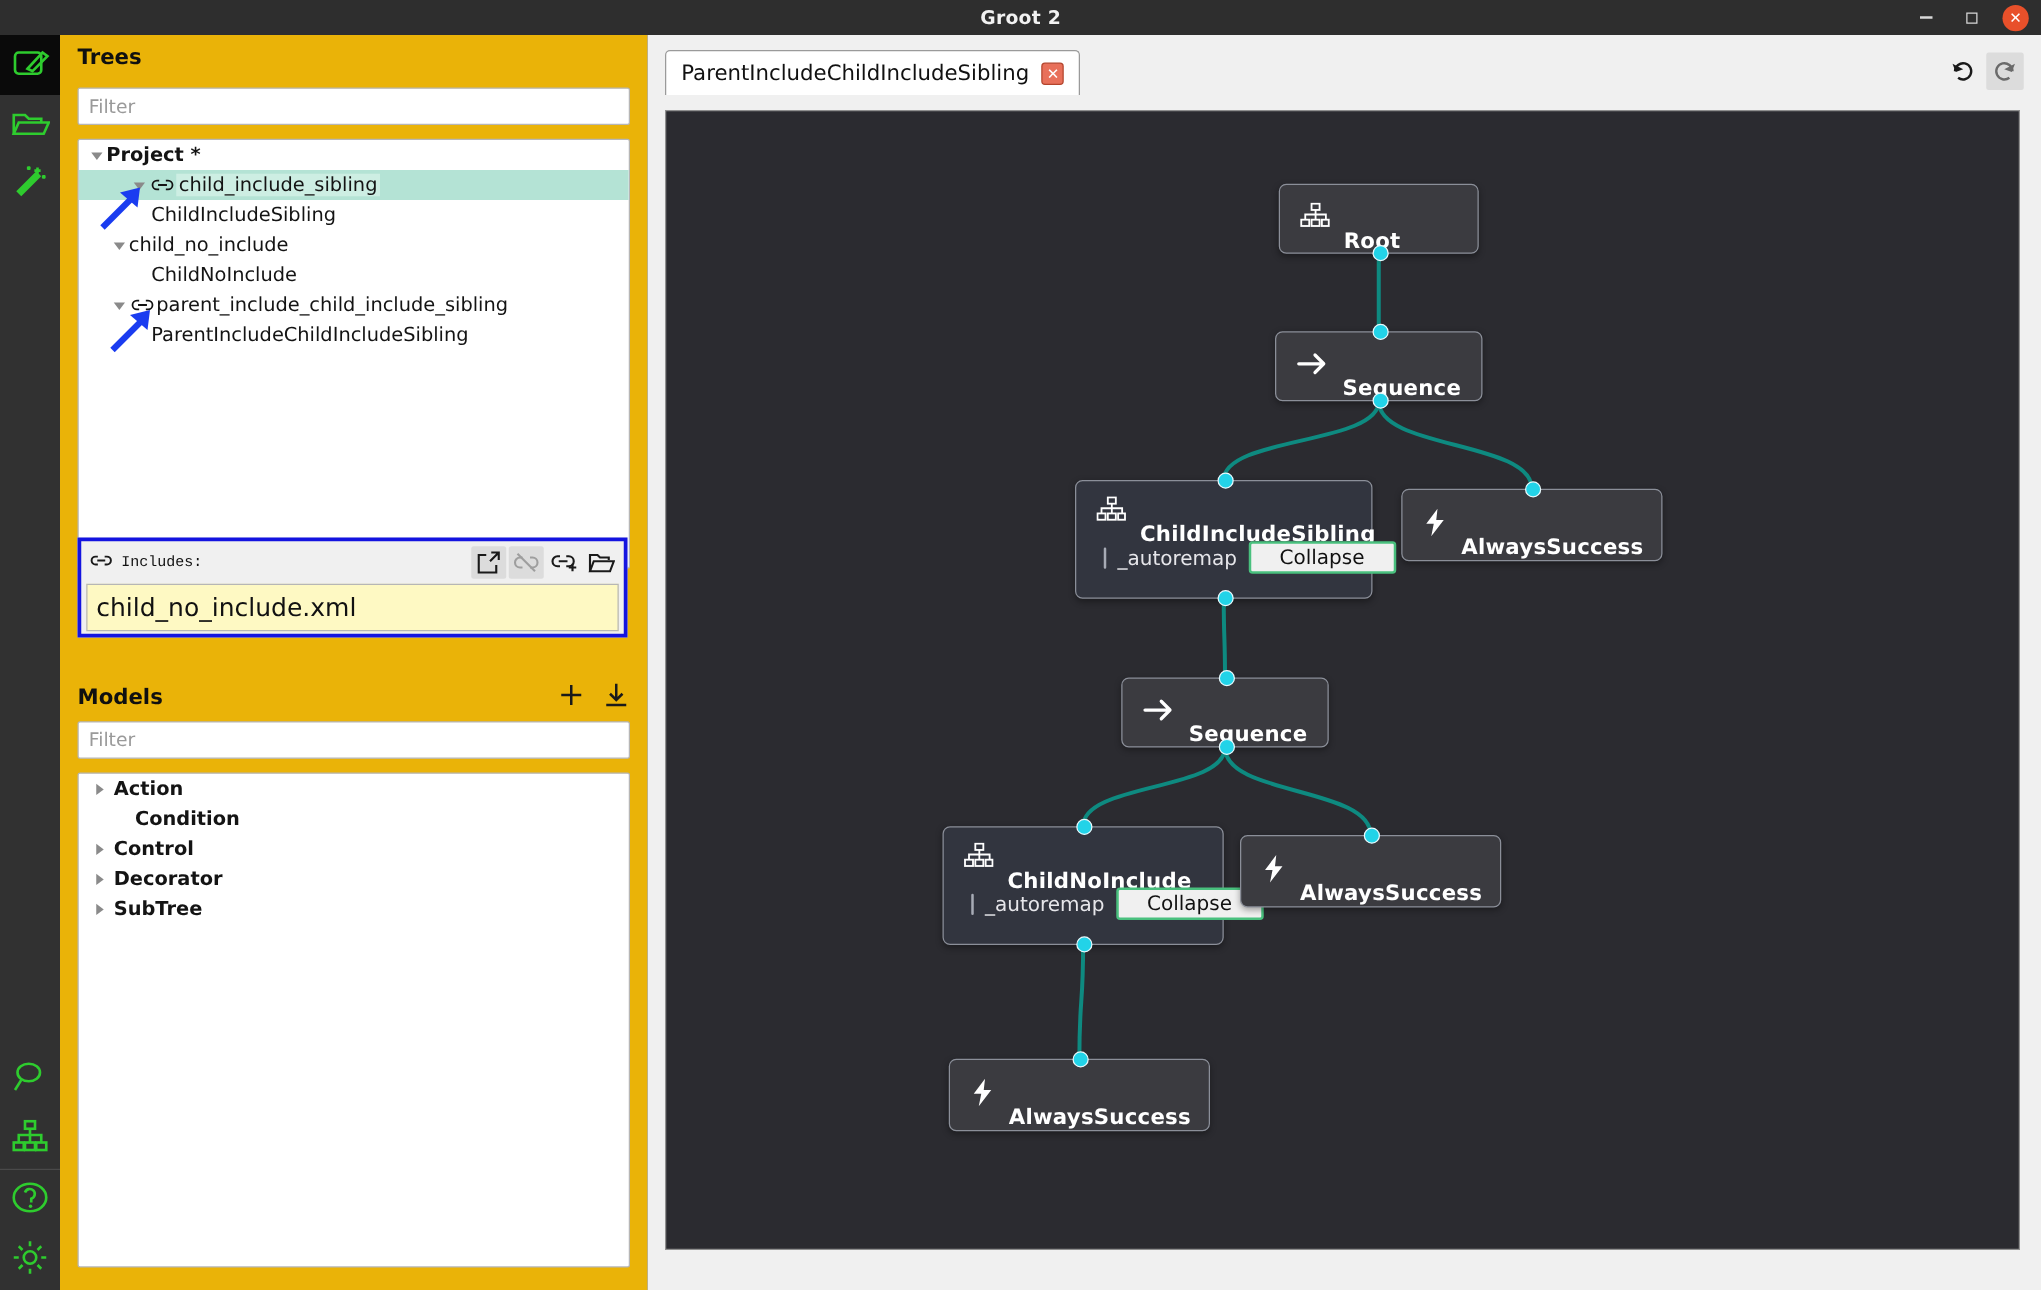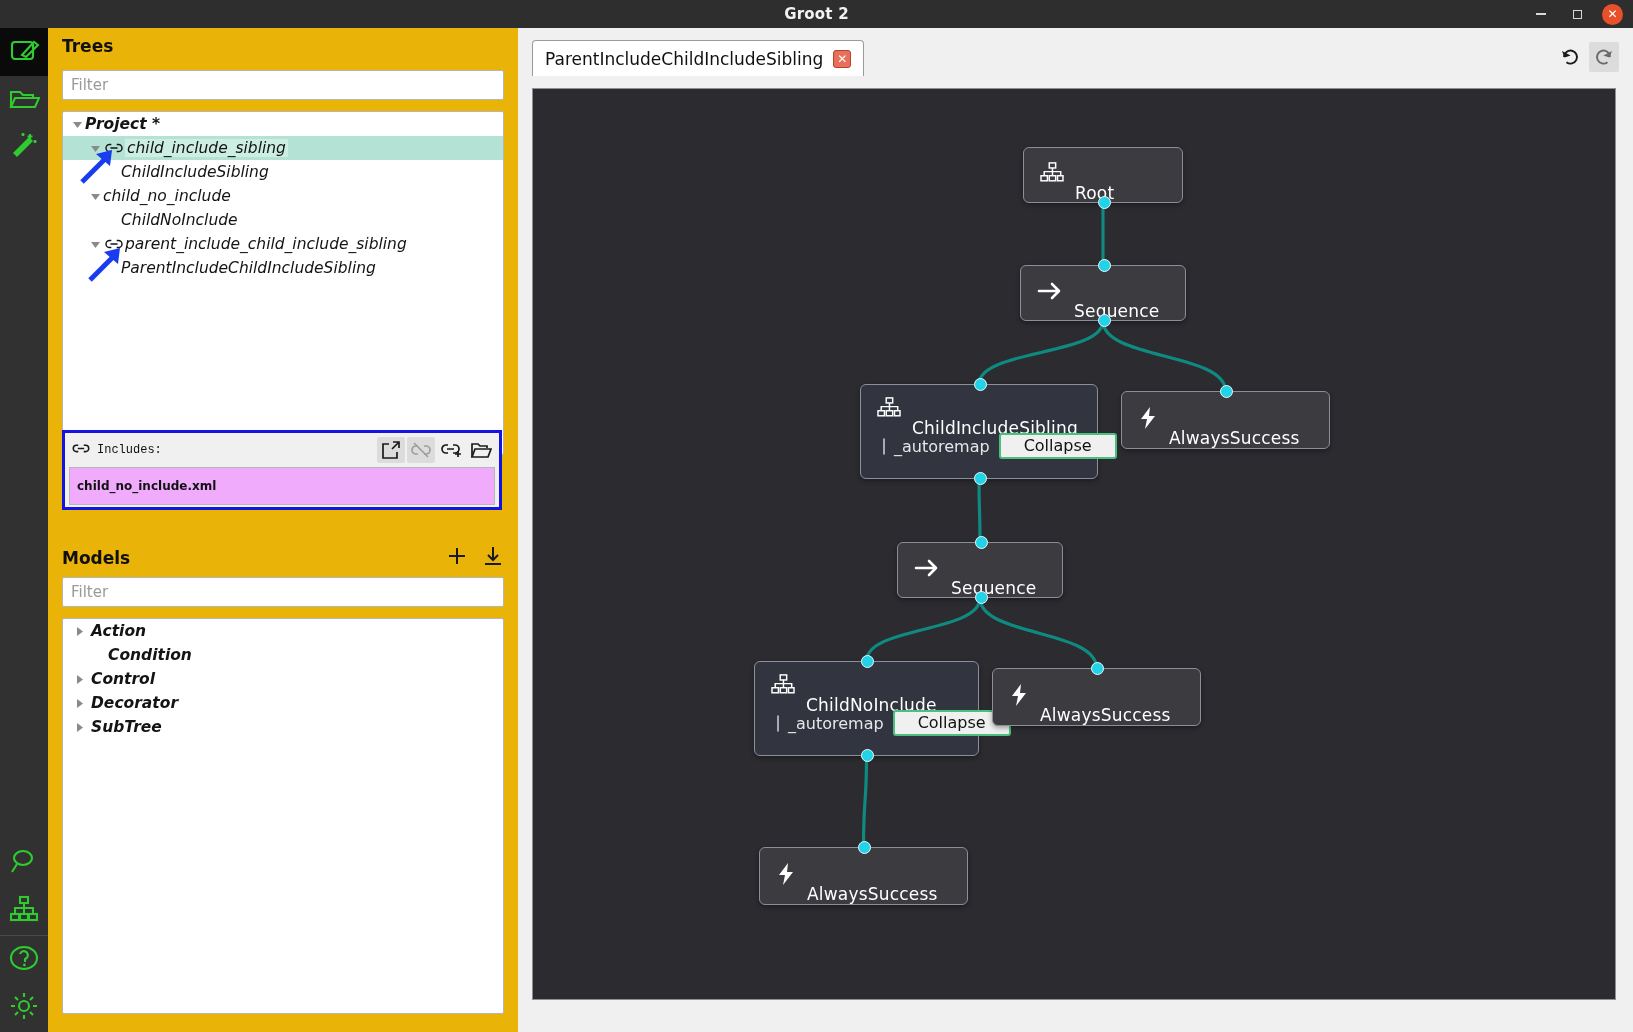--- a/index.html
+++ b/index.html
@@ -36,40 +36,40 @@
     position:absolute; left:48px; top:28px; width:470px; height:1004px;
     background:#eab308;
   }
   .panel-title{ font-size:17px; font-weight:bold; color:#101010; }
   .filterbox{
     height:30px; border:1px solid #b6b6b6; background:#fff; border-radius:2px;
     display:flex; align-items:center; padding:0 8px; color:#9a9a9a; font-size:15px;
   }
   .treebox{ border:1px solid #b6b6b6; background:#fff; border-radius:2px; overflow:hidden;}
   .trow{ display:flex; align-items:center; height:24px; padding-left:6px; white-space:nowrap;}
-  .trow .lbl{ font-size:15.5px; color:#141414;font-style:italic; }
+  .trow .lbl{ font-size:15.5px; color:#141414; }
   .trow.bold .lbl{ font-weight:bold; }
   .trow.selected{ background:#b4e3d5; }
   .trow.selected .lbl{ background:#cdeee3; padding:0 2px;}
   .caret{ width:16px; display:inline-flex; align-items:center; justify-content:center;}
   .caret svg{ display:block; }
   .linkicon{ width:22px; display:inline-flex; align-items:center; justify-content:center;}
   
   #includes{
     position:absolute; left:62px; top:430px; width:440px; height:80px;
     border:3px solid #1414e0; background:#f0f0f0;
   }
   #inc-head{ height:34px; display:flex; align-items:center; padding:0 4px 0 6px; gap:6px;}
   #inc-head .ttl{ font-size:12px; font-weight:normal; color:#111;font-family:Liberation Mono, monospace; }
   #inc-tools{ margin-left:auto; display:flex; align-items:center; gap:2px;}
   #inc-tools .tb{ width:28px;height:26px;display:flex;align-items:center;justify-content:center;cursor:pointer;border-radius:2px;}
   #inc-tools .tb.hl{ background:#dcdcdc;}
   #inc-list{
-    height:38px; margin:0 4px; border:1px solid #b6b6b6; background:#f0abfc;
-    display:flex; align-items:center; padding-left:7px; font-size:12px; color:#111;font-weight:bold;
+    height:38px; margin:0 4px; border:1px solid #b6b6b6; background:#fef9c3;
+    display:flex; align-items:center; padding-left:7px; font-size:20px; color:#111;
   }
   .ico-dark{ stroke:#1a1a1a; fill:none; stroke-width:1.7; }
   .ico-gray{ stroke:#9e9e9e; fill:none; stroke-width:1.7; }
   
   #right{
     position:absolute; left:518px; top:28px; width:1115px; height:1004px; background:#f0f0f0;
   }
   #tabstrip{ position:absolute; left:10px; top:8px; right:10px; height:40px; }
   #tab{
     position:absolute; left:4px; top:4px; height:36px; background:#fff;
@@ -88,21 +88,21 @@
     position:absolute; left:14px; top:60px; width:1084px; height:912px;
     background:#2b2b30; border:1px solid #8f8f8f;
     overflow:hidden;
   }
   .node{
     position:absolute; border:1px solid #8b8f99; border-radius:6px;
     background:#3b3b40; color:#ffffff; box-shadow:0 2px 5px rgba(0,0,0,.35);
   }
   .node .nhead{ display:flex; align-items:center; gap:11px; padding:0 16px; height:100%;}
   .node.hasbody .nhead{ height:46px; padding-top:4px;}
-  .node .ntitle{ font-size:17px; font-weight:normal; letter-spacing:.2px; white-space:nowrap;margin-top:36px;}
+  .node .ntitle{ font-size:17px; font-weight:bold; letter-spacing:.2px; white-space:nowrap;margin-top:36px;}
   .node.subtree{ background:#32353f; }
   .node .nbody{ display:flex; align-items:center; gap:9px; padding:2px 14px 0 22px;}
   .cbox{ width:17px;height:17px;border:1.6px solid #a7abb5; border-radius:2px; background:transparent;}
   .plabel{ font-size:16px; color:#e6e6ea; }
   .collapse-btn{
     background:#f0f0f0; color:#111; border:2px solid #49c07e; border-radius:3px;
     font-size:16px; padding:1px 23px; cursor:pointer; line-height:1.25;
   }
   .port{
     position:absolute; width:13px;height:13px;border-radius:50%;
@@ -202,21 +202,21 @@
   </div>
   <div class="treebox" id="trees-list" style="position:absolute;left:14px;top:83px;width:442px;height:344px;">
       <div class="trow bold" style="padding-left: 6px;">
         <span class="caret">
           <svg width="11" height="11" viewBox="0 0 11 11">
             <path d="M1 3 L10 3 L5.5 9 Z" fill="#8a8a8a"></path>
           </svg>
         </span>
         <span class="lbl">Project *</span>
       </div>
-      <div class="trow selected" style="padding-left: 24px;">
+      <div class="trow selected" style="padding-left: 40px;">
         <span class="caret">
           <svg width="11" height="11" viewBox="0 0 11 11">
             <path d="M1 3 L10 3 L5.5 9 Z" fill="#8a8a8a"></path>
           </svg>
         </span>
         <span class="linkicon">
           <svg width="20" height="16" viewBox="0 0 22 18">
             <path d="M8 5 h-2 a4 4 0 0 0 0 8 h2 M14 5 h2 a4 4 0 0 1 0 8 h-2 M7 9 h8" stroke="#141414" stroke-width="1.6" fill="none"></path>
           </svg>
         </span>

